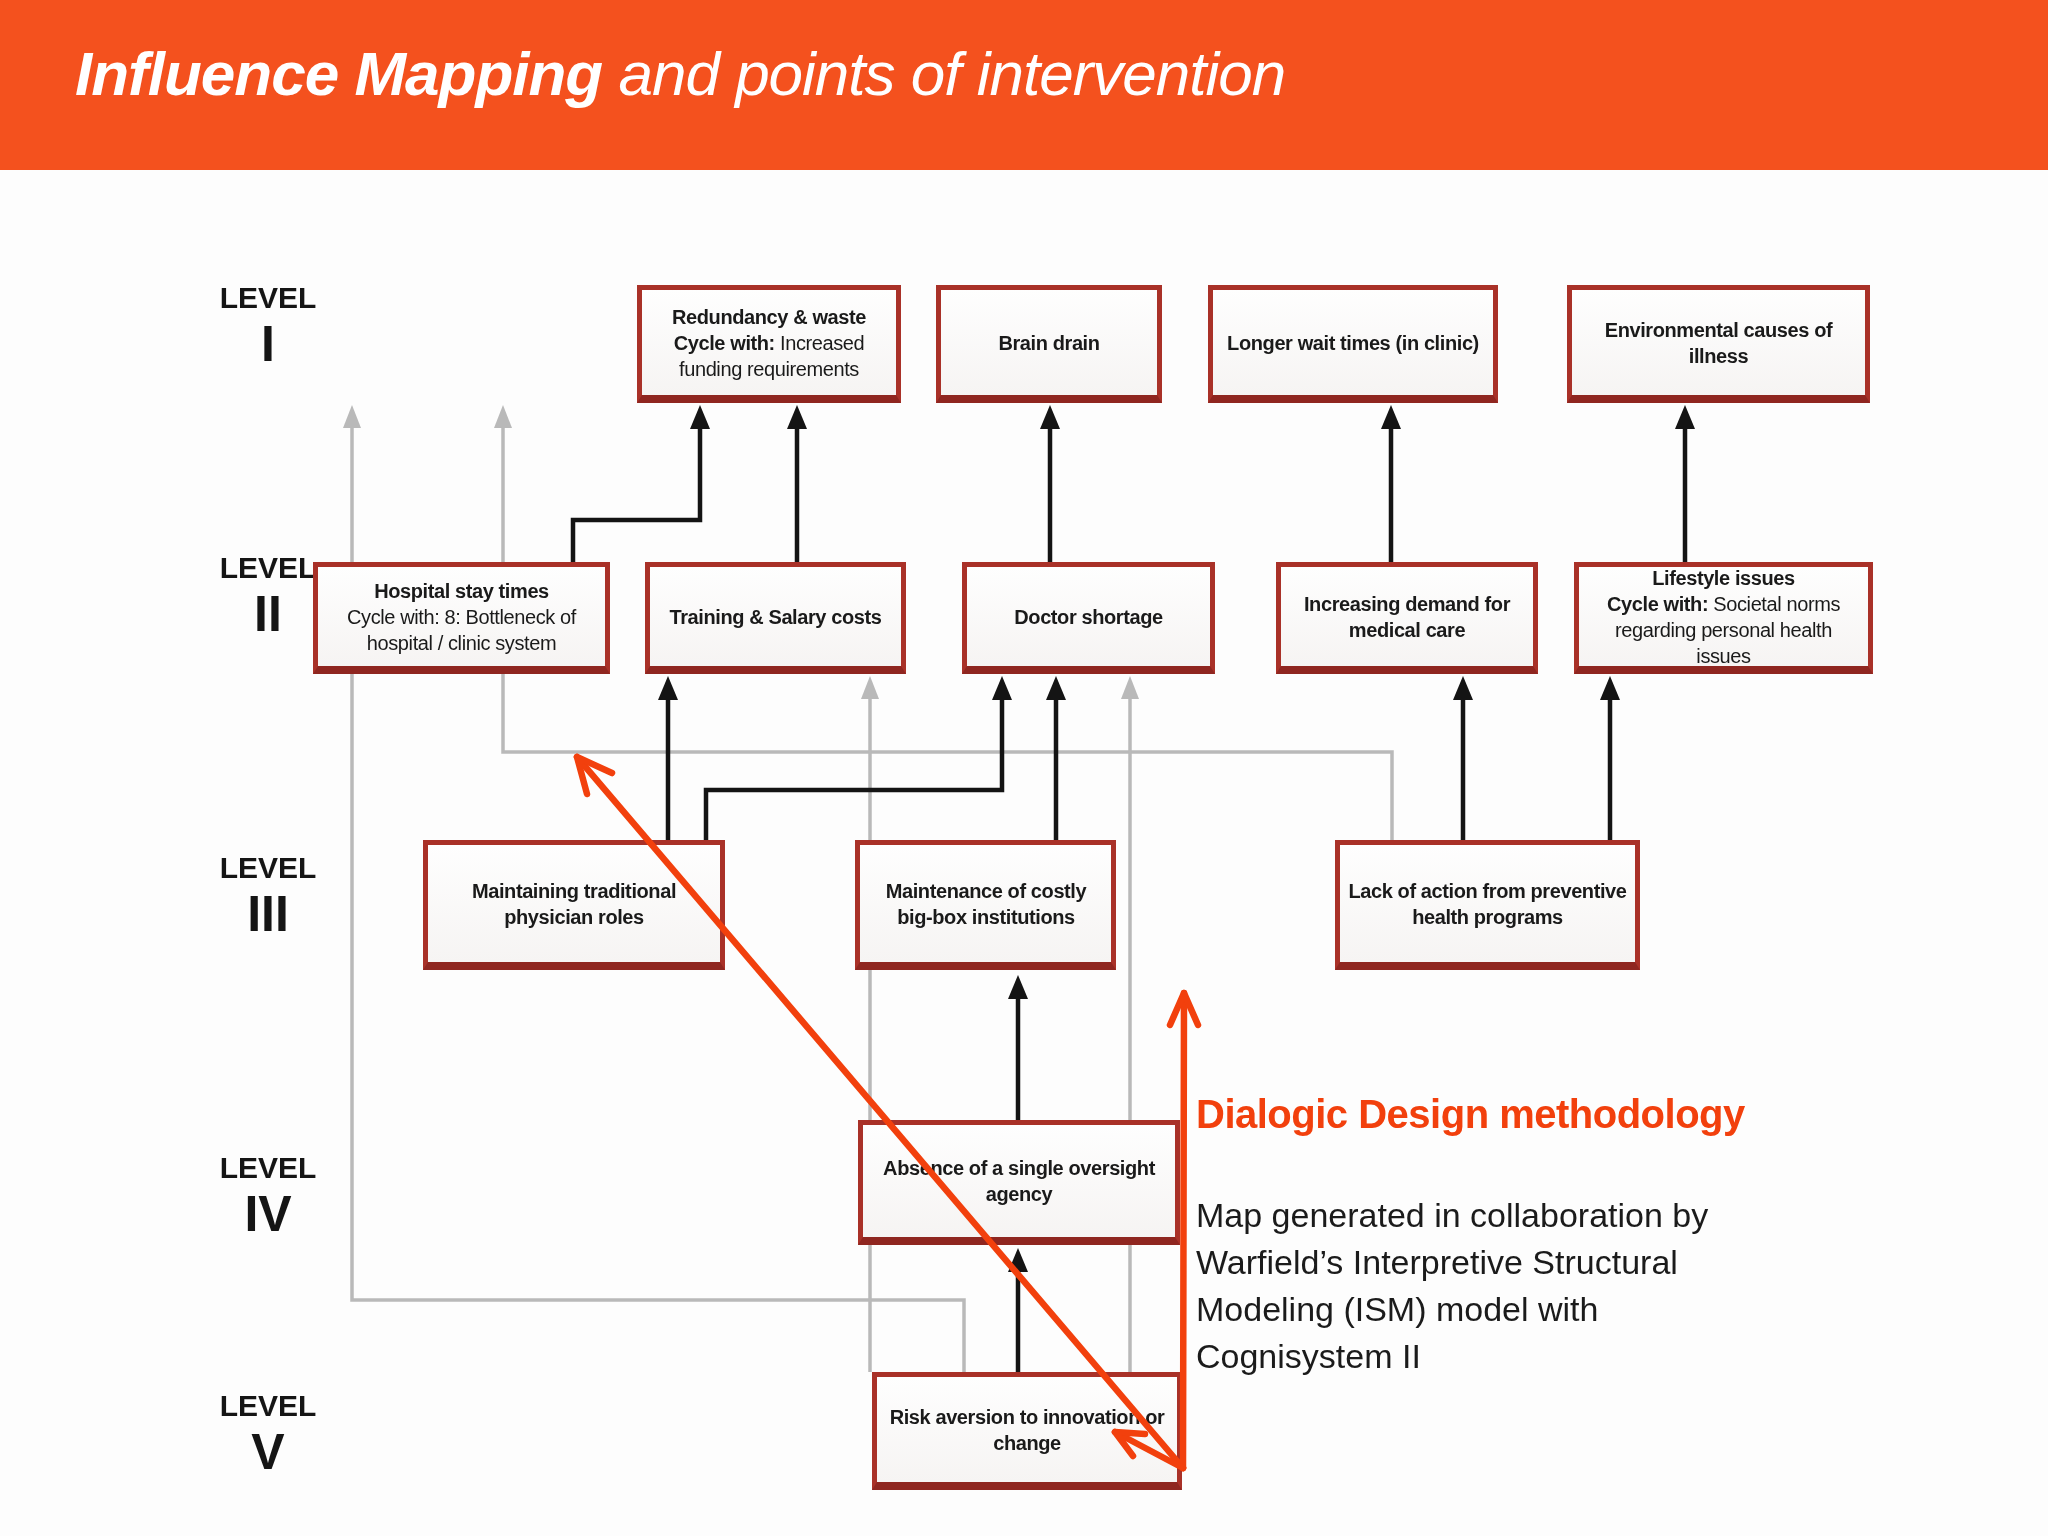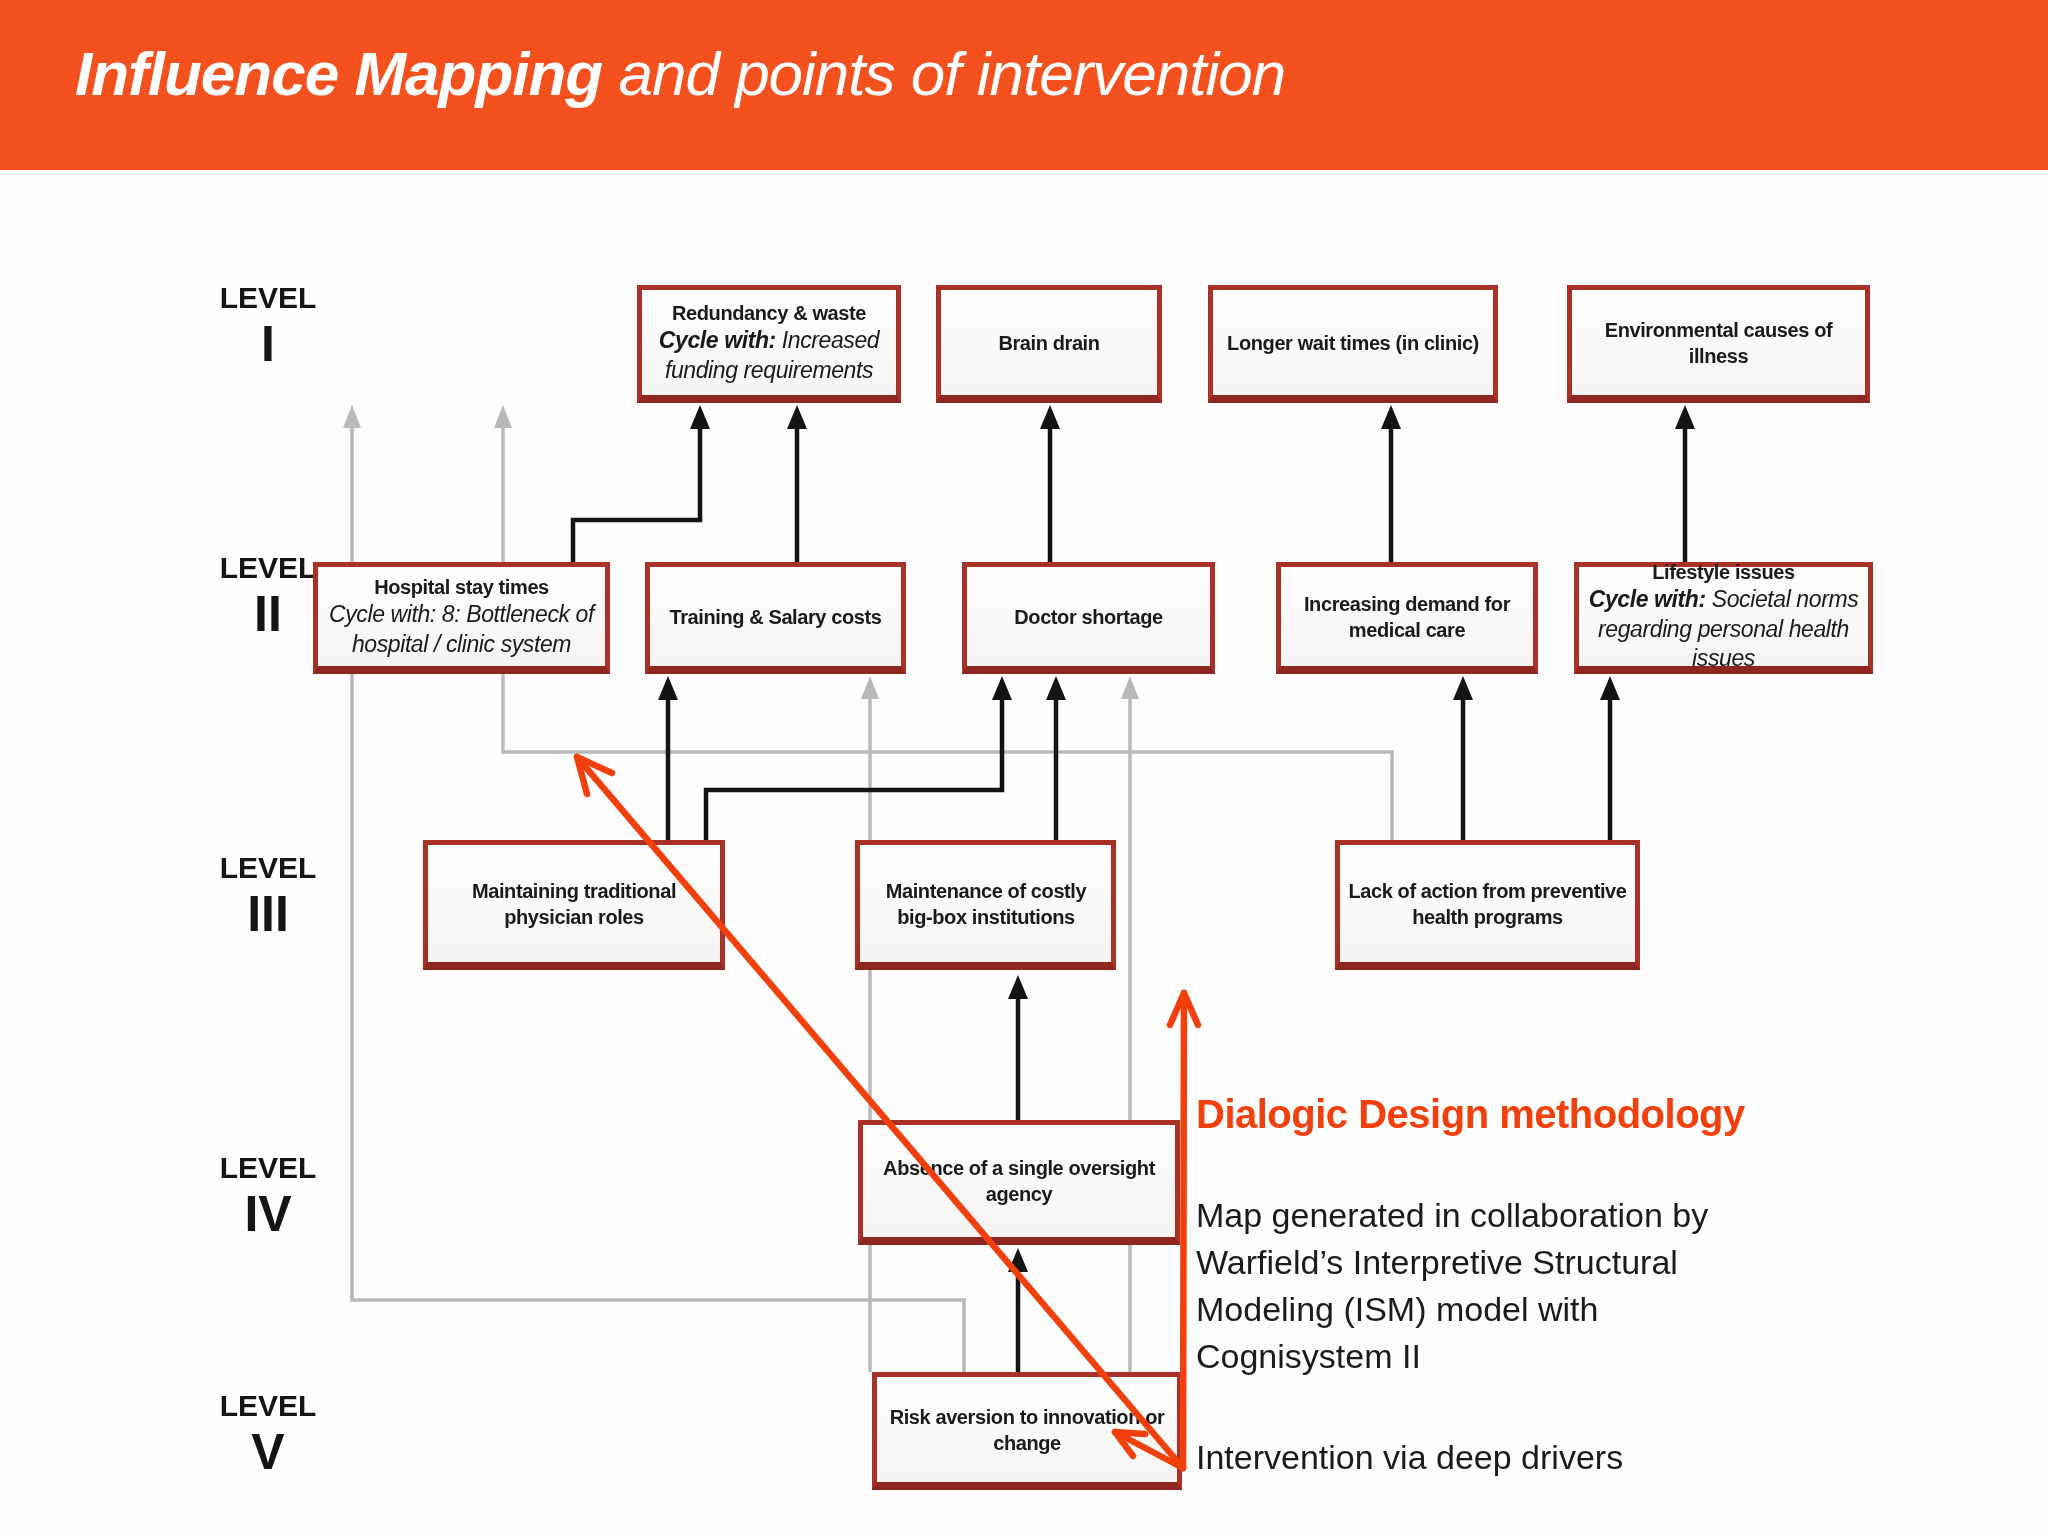--- a/index.html
+++ b/index.html
@@ -16,21 +16,21 @@
   .lvl .lvl-word{font-size:30px;font-weight:800;letter-spacing:0px;}
   .lvl .lvl-num{font-size:50px;font-weight:800;margin-top:4px;}
   #lvl1{left:198px;top:282px;} #lvl2{left:198px;top:552px;} #lvl3{left:198px;top:852px;}
   #lvl4{left:198px;top:1152px;} #lvl5{left:198px;top:1390px;}
   
   .nbox{position:absolute;z-index:2;background:linear-gradient(#fefefe,#f6f4f3);
         border:5px solid #A93128;border-bottom-width:8px;border-bottom-color:#8F2620;
         display:flex;flex-direction:column;align-items:center;justify-content:center;
         text-align:center;color:#1a1a1a;padding:6px 8px;box-sizing:border-box;}
   .nbox .bt{font-size:20px;font-weight:700;letter-spacing:-0.4px;line-height:1.3;}
-  .nbox .bc{font-size:23px;font-weight:400;letter-spacing:-0.4px;line-height:1.3;font-style:italic;}
+  .nbox .bc{font-size:20px;font-weight:400;letter-spacing:-0.4px;line-height:1.3;}
   .nbox .bc b{font-weight:700;}
   #bx-pollution{left:315px;top:285px;width:300px;height:118px;}
   #bx-redundancy{left:637px;top:285px;width:264px;height:118px;}
   #bx-brain{left:936px;top:285px;width:226px;height:118px;}
   #bx-wait{left:1208px;top:285px;width:290px;height:118px;}
   #bx-environment{left:1567px;top:285px;width:303px;height:118px;}
   #bx-hospital{left:313px;top:562px;width:297px;height:112px;}
   #bx-training{left:645px;top:562px;width:261px;height:112px;align-items:center;}
   #bx-doctor{left:962px;top:562px;width:253px;height:112px;}
   #bx-demand{left:1276px;top:562px;width:262px;height:112px;}
@@ -218,15 +218,14 @@
       <path class="wire-orange" d="M1183,1468 L1115,1432"></path>
       <path class="wire-orange" d="M1133,1456 L1115,1432 L1145,1434"></path>
     </g>
   </svg>
 
   <div id="ann-heading">Dialogic Design methodology</div>
   <div id="ann-body">Map generated in collaboration by
 Warfield’s Interpretive Structural
 Modeling (ISM) model with
 Cognisystem II</div>
-  <div id="ann-footer">Intervention via deep drivers</div>
 
 </div>
 
 </body></html>

